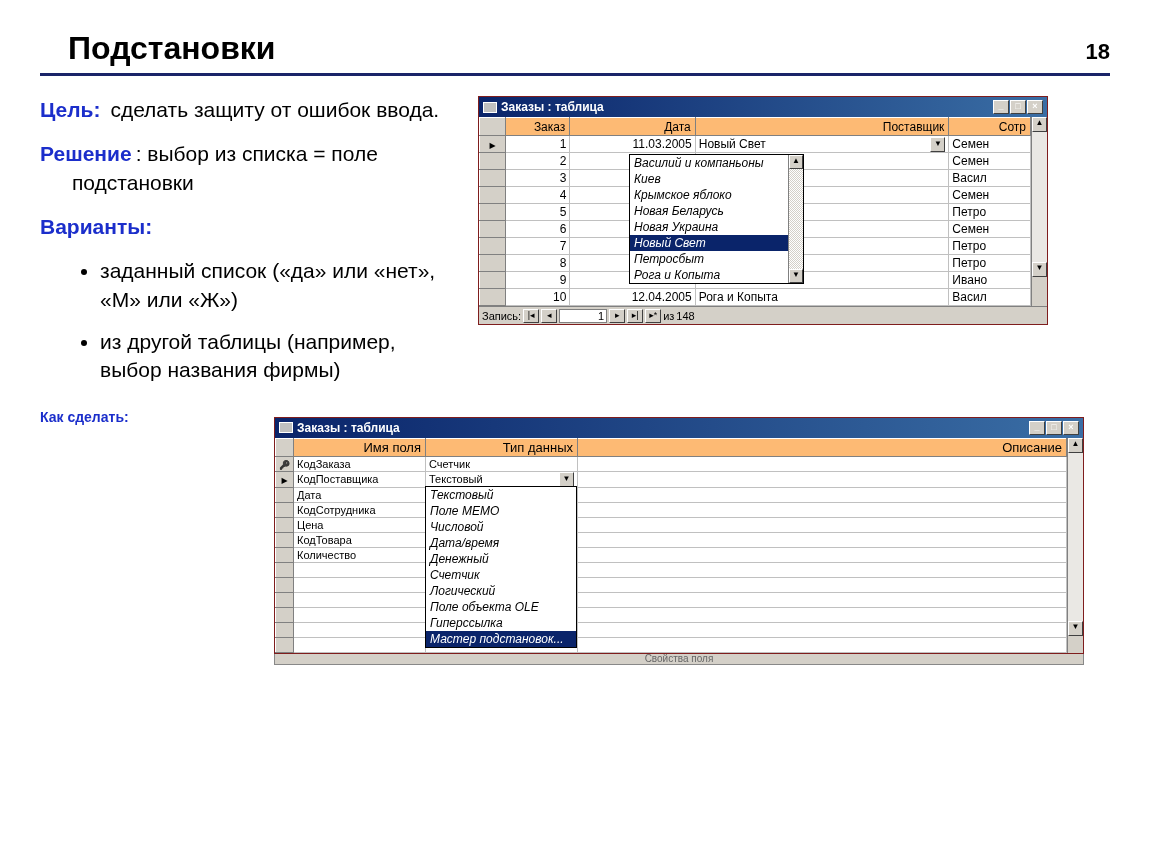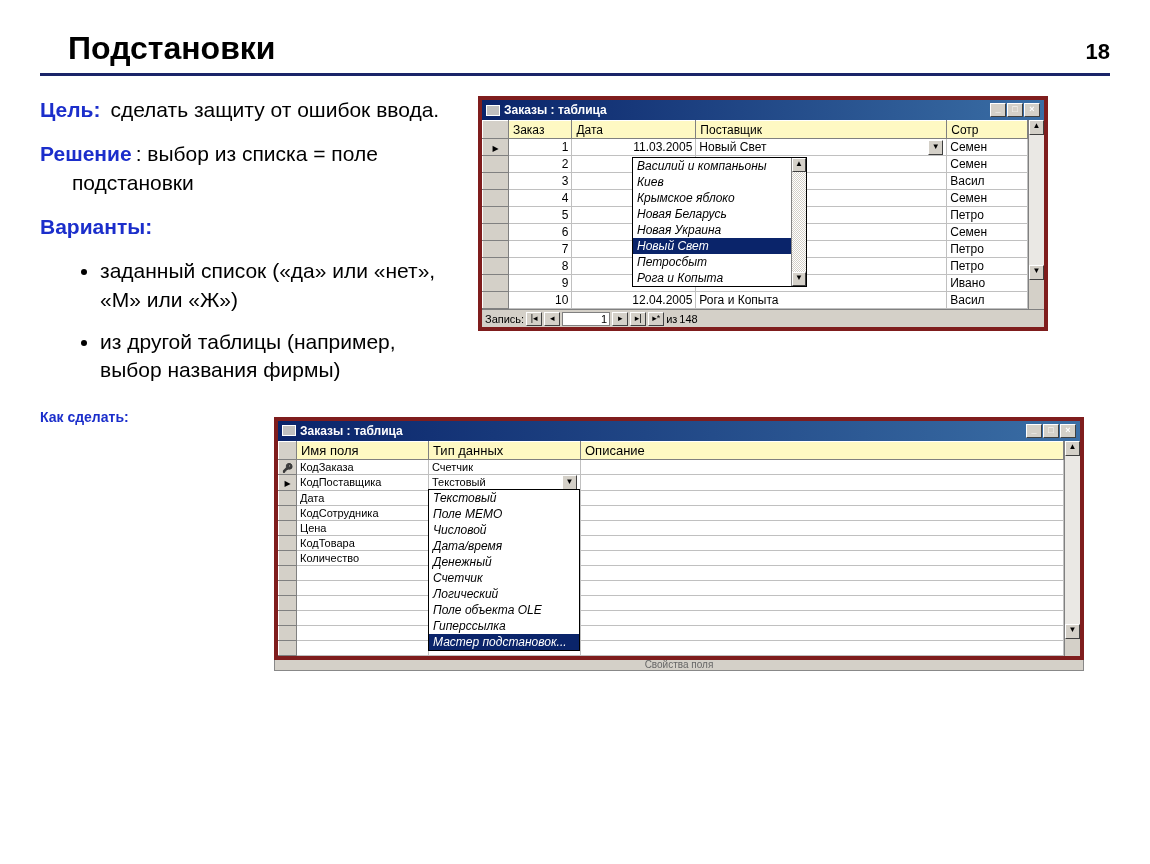--- a/index.html
+++ b/index.html
@@ -45,21 +45,21 @@
     flex: 1;
   }
   .blue { color: #1b2ecb; font-weight: bold; }
   .para { margin-bottom: 16px; padding-left: 32px; text-indent: -32px; }
   .para .lbl { margin-right: 4px; }
   ul.bul { margin: 0 0 16px 60px; padding: 0; }
   ul.bul li { margin-bottom: 14px; font-size: 21px; }
 
   
   .win {
-    border: 4px solid #7f1d1d;
+    border: 1px solid #7f1d1d;
     background: #d4d0c8;
     font-family: Tahoma, sans-serif;
     font-size: 12px;
   }
   .titlebar {
     background: linear-gradient(to right, #0a246a, #3a6ea5);
     color: #fff;
     font-weight: bold;
     padding: 2px 4px;
     display: flex;
@@ -87,27 +87,27 @@
     font-family: Arial;
     cursor: default;
   }
   .tbl {
     border-collapse: collapse;
     width: 100%;
     background: #fff;
     font-size: 12px;
   }
   .tbl th {
-    background: #fef9c3;
+    background: #fdba74;
     border: 1px solid #808080;
     border-top-color: #fff;
     border-left-color: #fff;
     font-weight: normal;
     padding: 1px 4px;
-    text-align: left;
+    text-align: right;
     height: 18px;
   }
   .tbl td {
     border: 1px solid #c0c0c0;
     padding: 0 3px;
     height: 17px;
     white-space: nowrap;
     overflow: hidden;
   }
   .tbl td.rowhdr, .tbl th.rowhdr {

